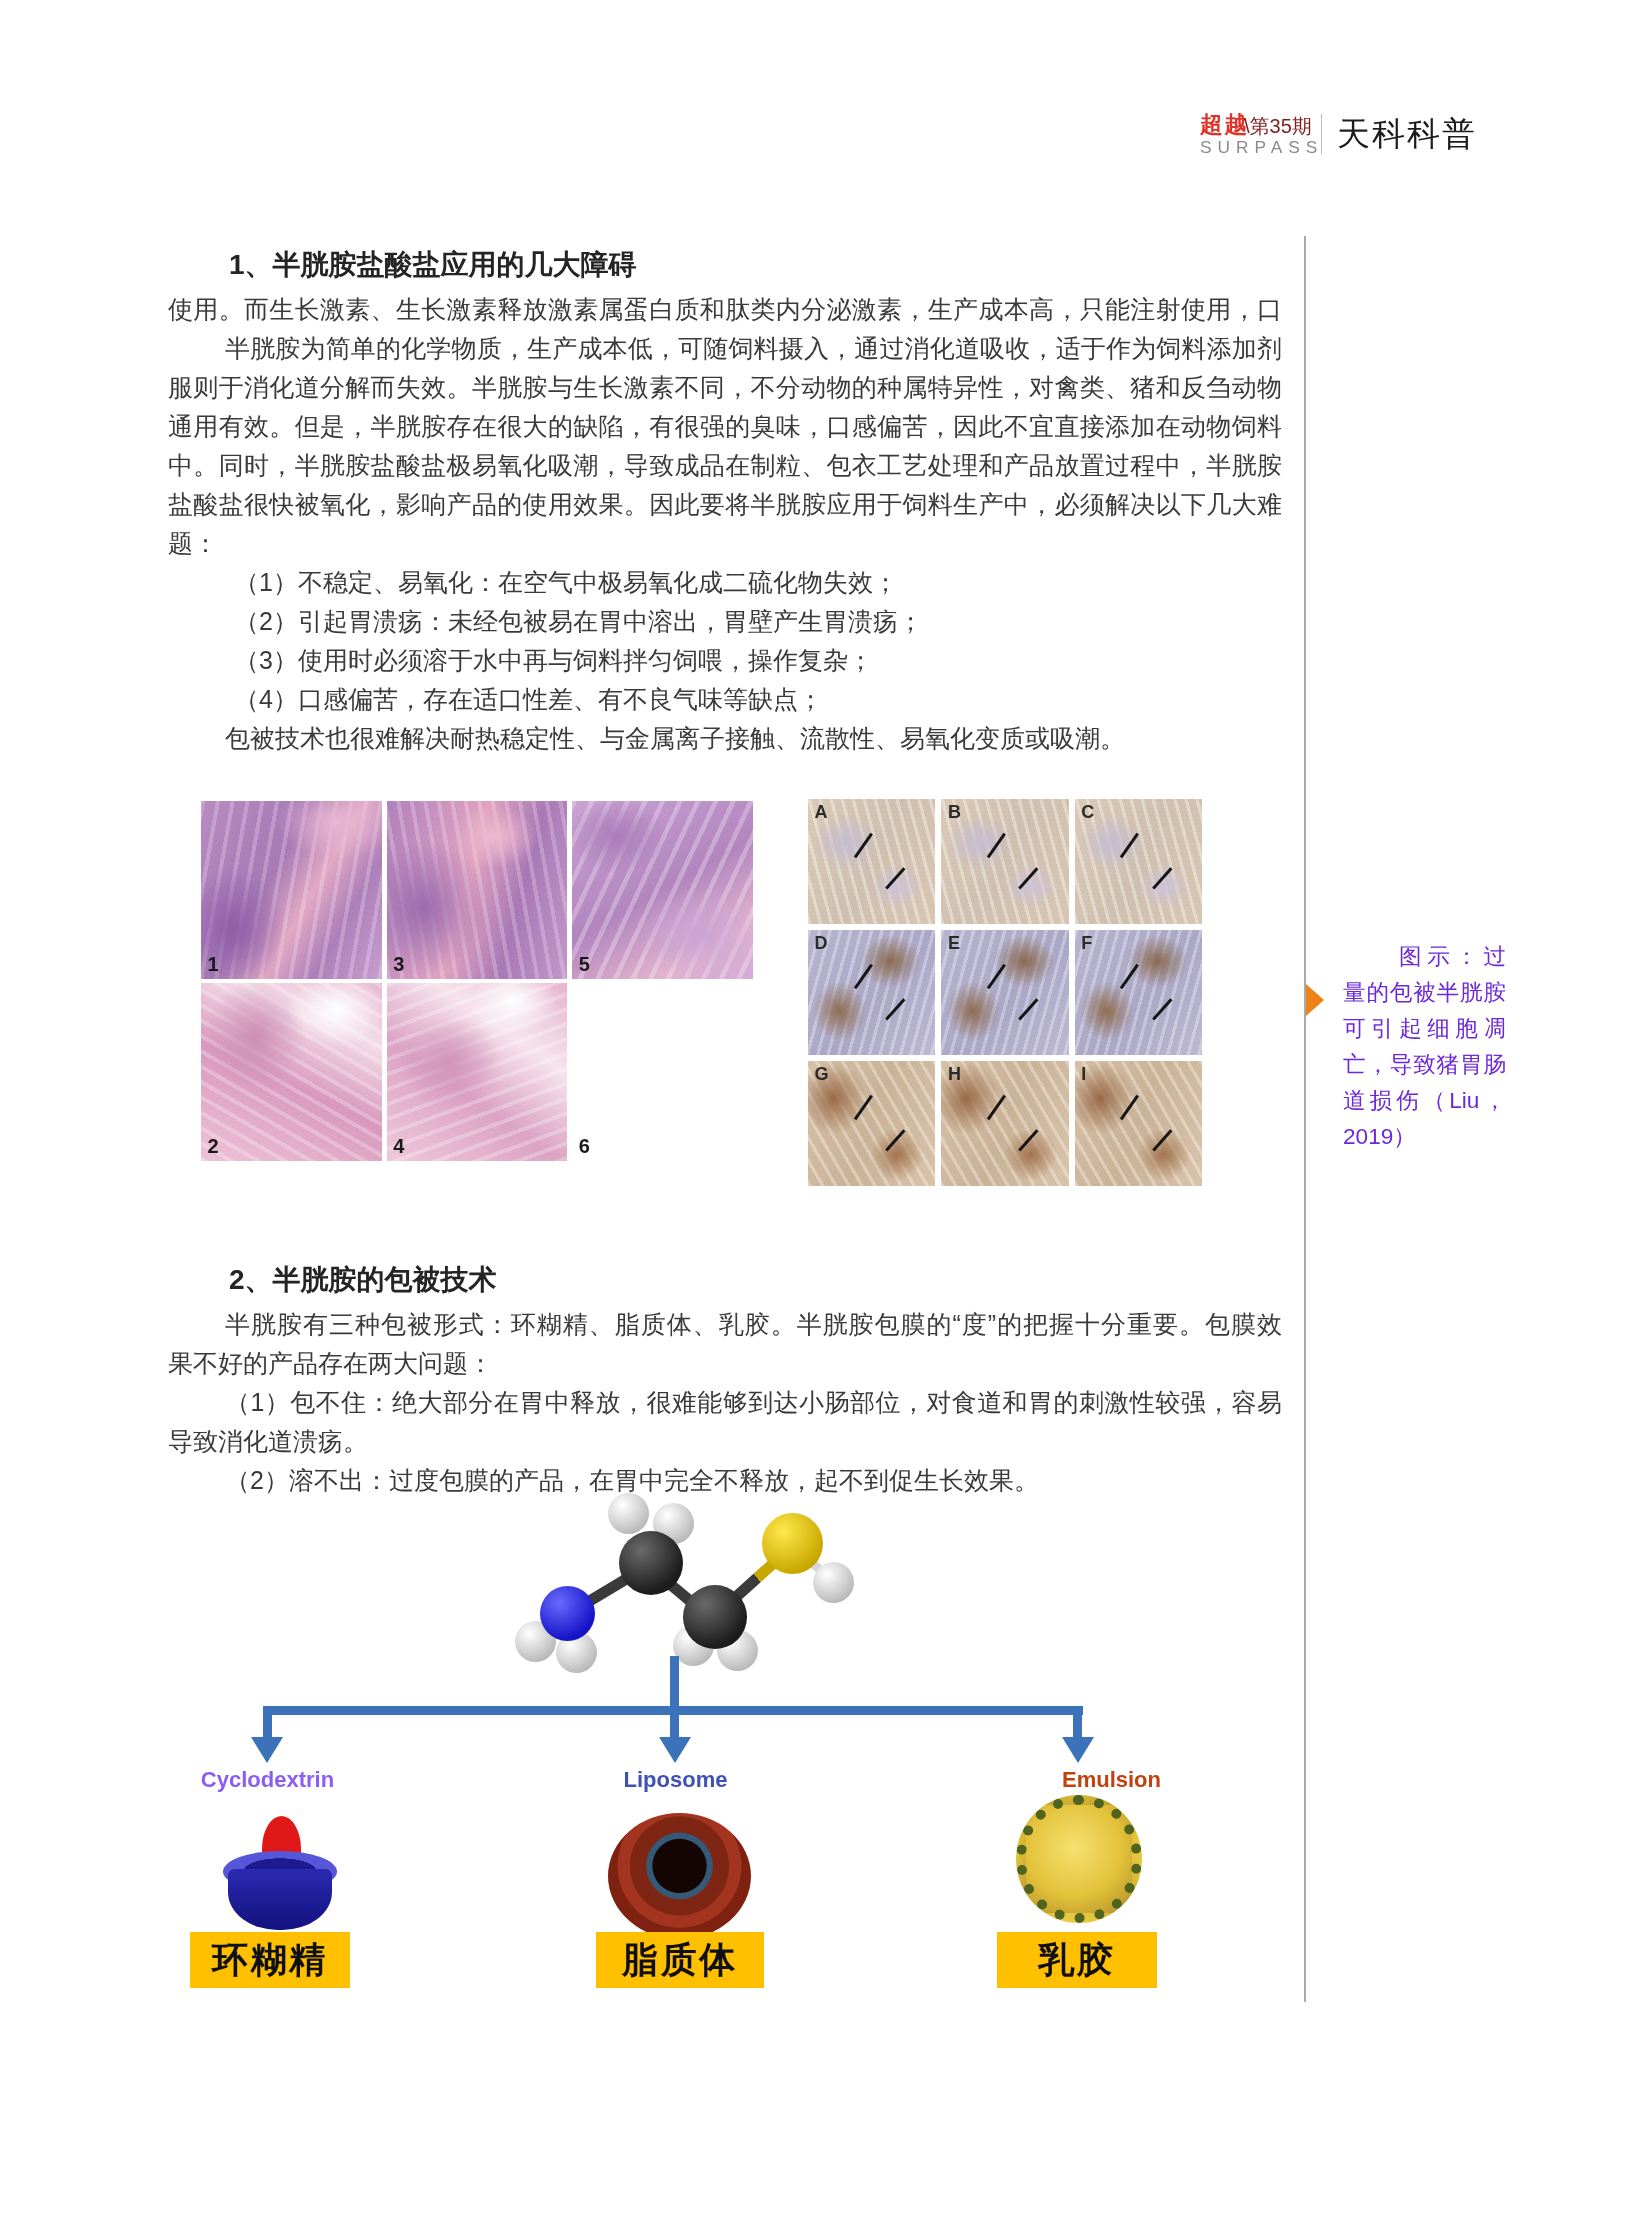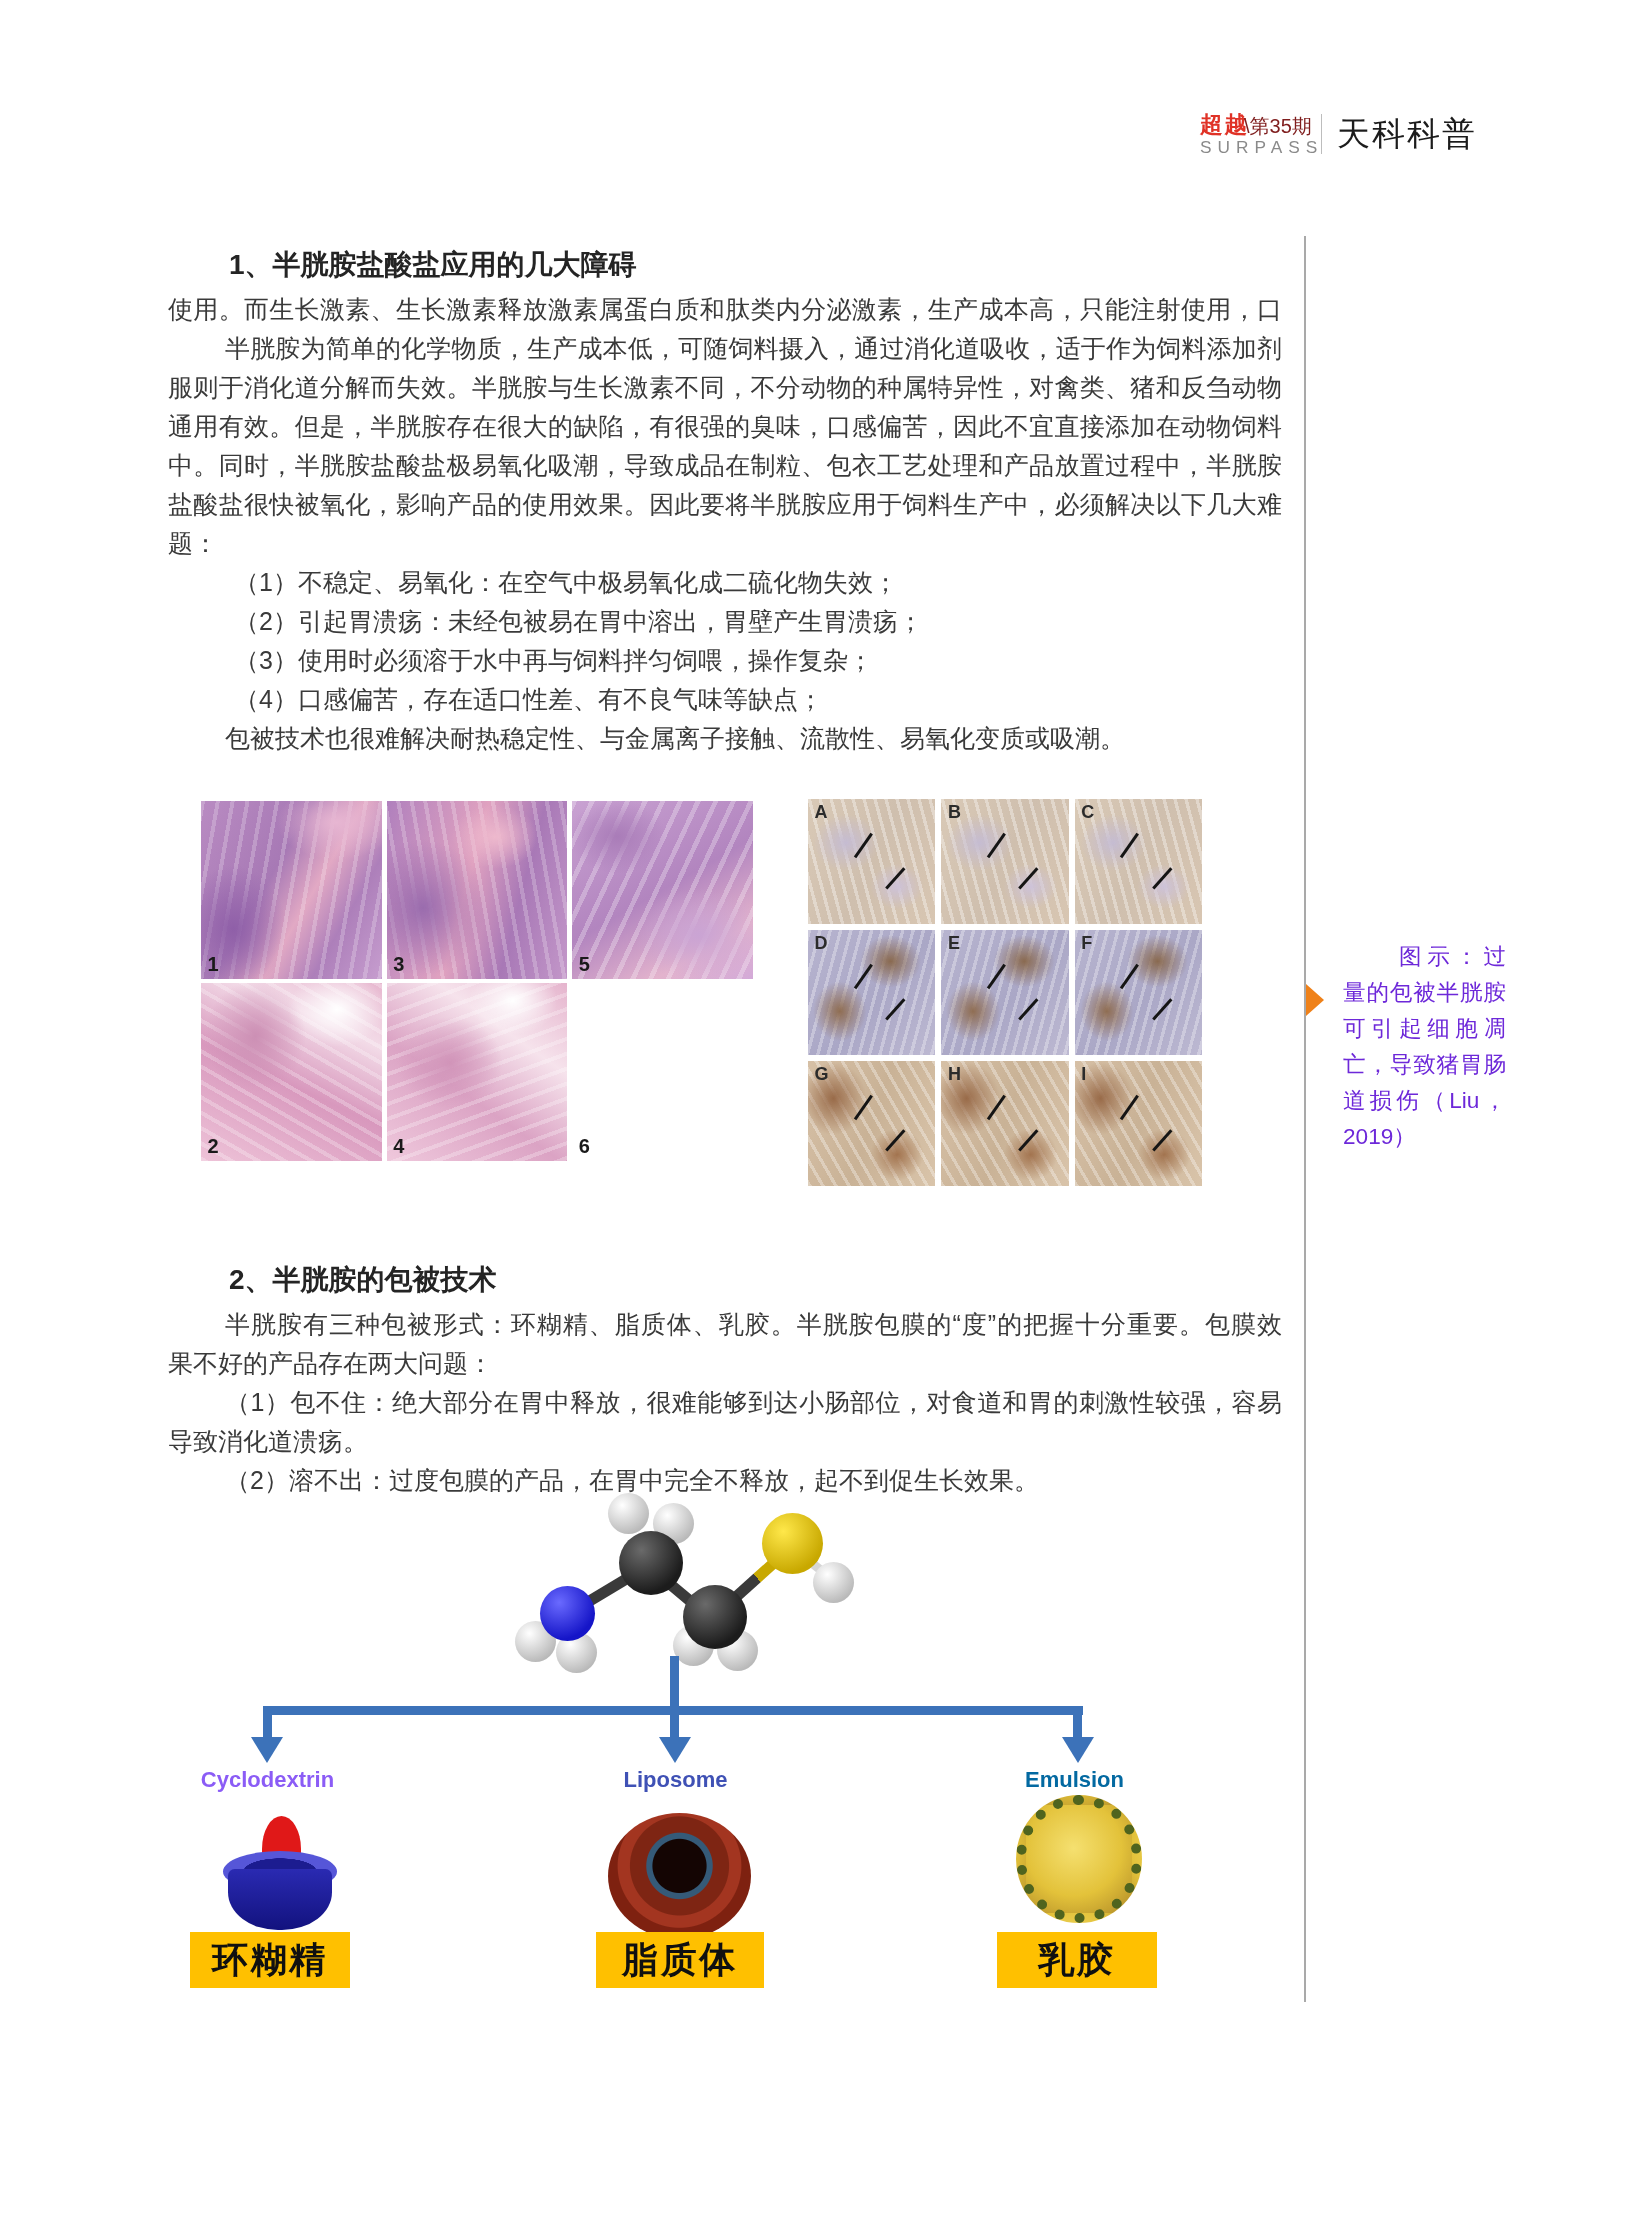--- a/index.html
+++ b/index.html
@@ -99,21 +99,21 @@
   .hbar{left:263px;top:1706px;width:820px;height:8.6px;}
   .ds1{left:263px;top:1706px;width:9.3px;height:33px;}
   .ds2{left:670px;top:1706px;width:9.3px;height:33px;}
   .ds3{left:1073px;top:1706px;width:9.3px;height:33px;}
   .ah{position:absolute;width:0;height:0;border-left:16px solid transparent;border-right:16px solid transparent;
       border-top:26.6px solid #3c72b9;top:1737px;}
   .ah1{left:251px;}.ah2{left:659px;}.ah3{left:1062px;}
   .branch-label{position:absolute;top:1767px;width:173px;text-align:center;font-size:22px;font-weight:bold;}
   .bl1{left:181px;color:#8b5cf6;}
   .bl2{left:589px;color:#3f51b5;}
-  .bl3{left:988px;color:#0369a1;}
+  .bl3{left:988px;color:#c2410c;text-align:right;}
   
   .icon-cyclo{position:absolute;left:219px;top:1816px;width:123px;height:116px;}
   .cyclo-cone{position:absolute;left:43px;top:0px;width:39px;height:66px;background:#e01818;
               border-radius:50% 50% 12% 12%;}
   .cyclo-body{position:absolute;left:9.3px;top:53px;width:104px;height:61px;
               background:linear-gradient(#2a2ab2,#12127e);border-radius:6.6px 6.6px 48% 48% / 6.6px 6.6px 62% 62%;}
   .cyclo-rim{position:absolute;left:4px;top:35px;width:114px;height:41px;border-radius:50%;
              background:radial-gradient(ellipse at 50% 50%,#1c1c90 0 45%,#5656d8 46% 100%);}
   .icon-lipo{position:absolute;left:608px;top:1813px;width:143px;height:126px;border-radius:50%;
              background:radial-gradient(circle at 50% 42%,#140503 0 26%,#355a78 27% 32%,#7e2513 33% 48%,

